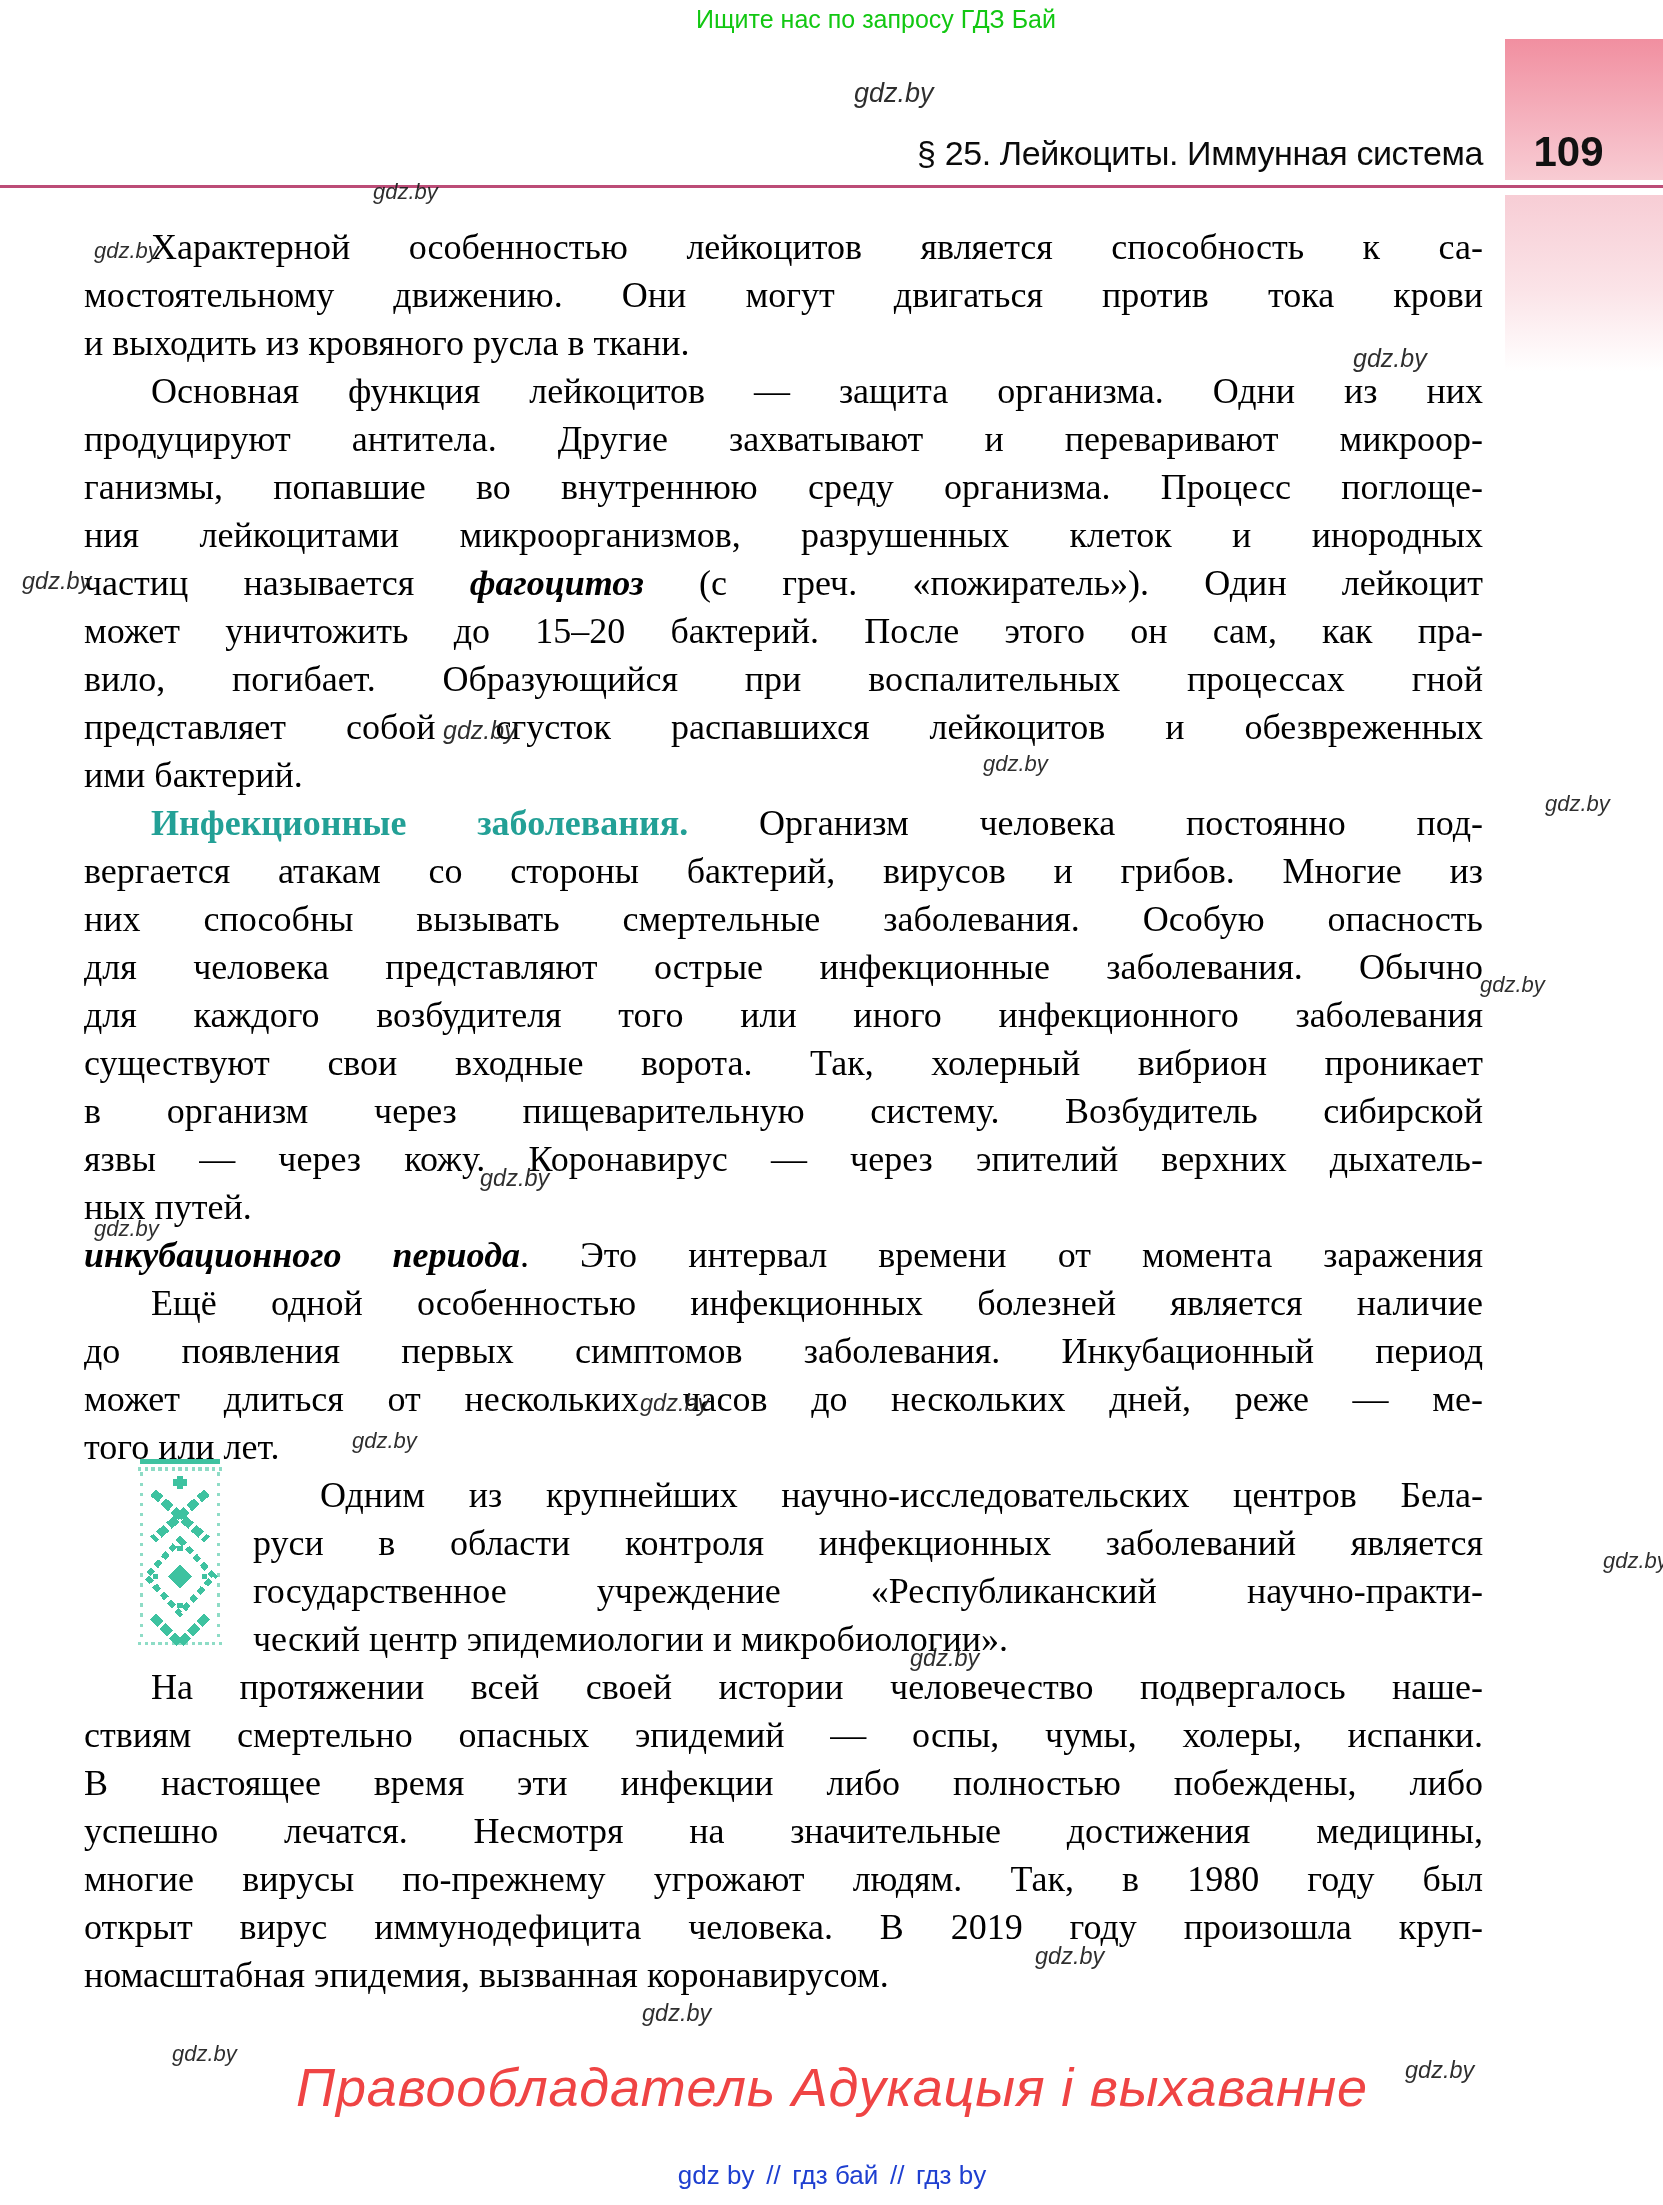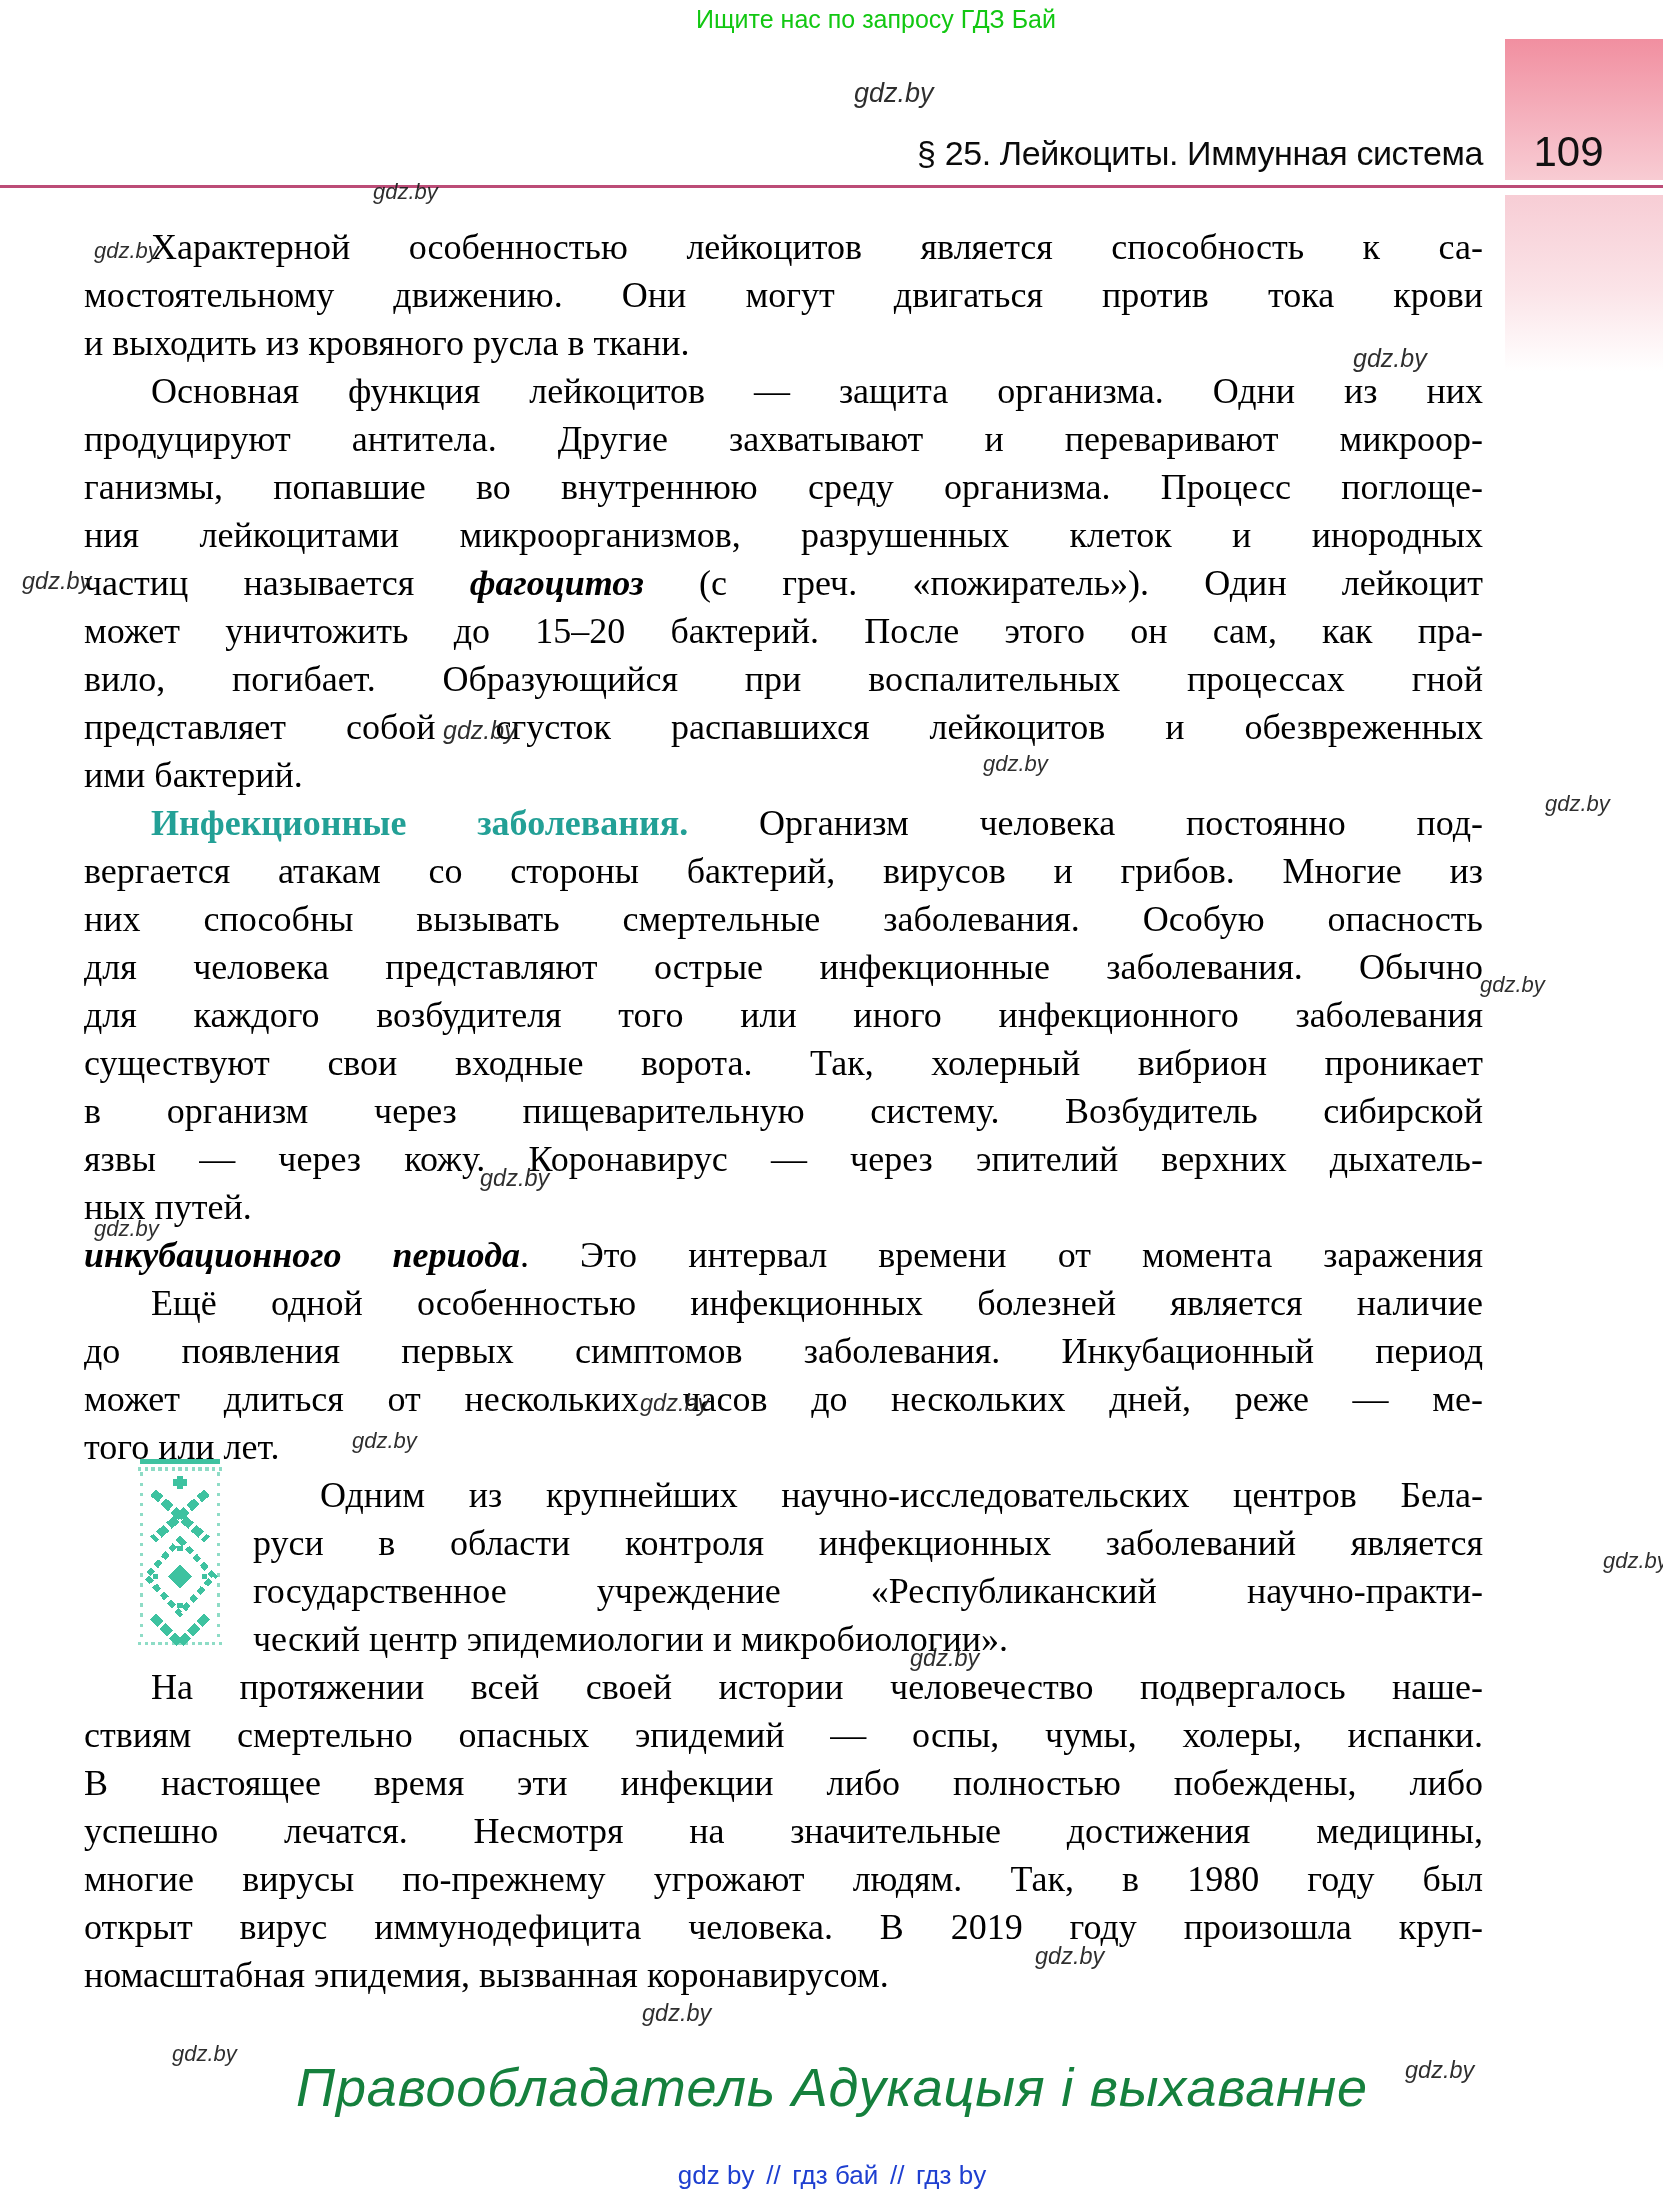--- a/index.html
+++ b/index.html
@@ -31,21 +31,21 @@
     font-size:34px;color:#0a0a0a;letter-spacing:-0.4px;
     white-space:nowrap;
   }
   .page-badge{
     position:absolute;left:1505px;top:39px;width:158px;height:141px;
     background:linear-gradient(180deg,#f18fa0 0%,#f6bac5 70%,#f8ccd3 100%);
     display:flex;align-items:flex-end;
   }
   .page-num{
     font-family:"Liberation Sans", sans-serif;
-    font-weight:normal;font-size:42px;color:#111;
+    font-weight:bold;font-size:42px;color:#111;
     padding:0 0 6.7px 28.5px;line-height:1;
   }
   .header-rule{
     position:absolute;left:0;top:185px;width:1664px;height:3.4px;
     background:#bc4c77;
   }
   .pink-fade{
     position:absolute;left:1505px;top:195px;width:158px;height:176px;
     background:linear-gradient(180deg,#f7cdd5 0%,#fbe4e8 55%,#ffffff 100%);
   }
@@ -67,21 +67,21 @@
   
   .ornament{
     position:absolute;left:138px;top:1459px;width:84px;height:188px;
   }
   
   .copyright{
     position:absolute;left:0;top:2056px;width:100%;
     text-align:center;
     font-family:"Liberation Sans", sans-serif;
     font-style:italic;font-size:54px;letter-spacing:0.8px;
-    color:#15803d;white-space:nowrap;
+    color:#ef4444;white-space:nowrap;
   }
   .links{
     position:absolute;left:0;top:2160px;width:100%;
     text-align:center;
     font-family:"Liberation Sans", sans-serif;
     font-size:26px;color:#1e3fd0;
   }
   .links a{color:#1e3fd0;text-decoration:none;cursor:pointer;}
   .links .sep{margin:0 11.7px;}
 </style>

